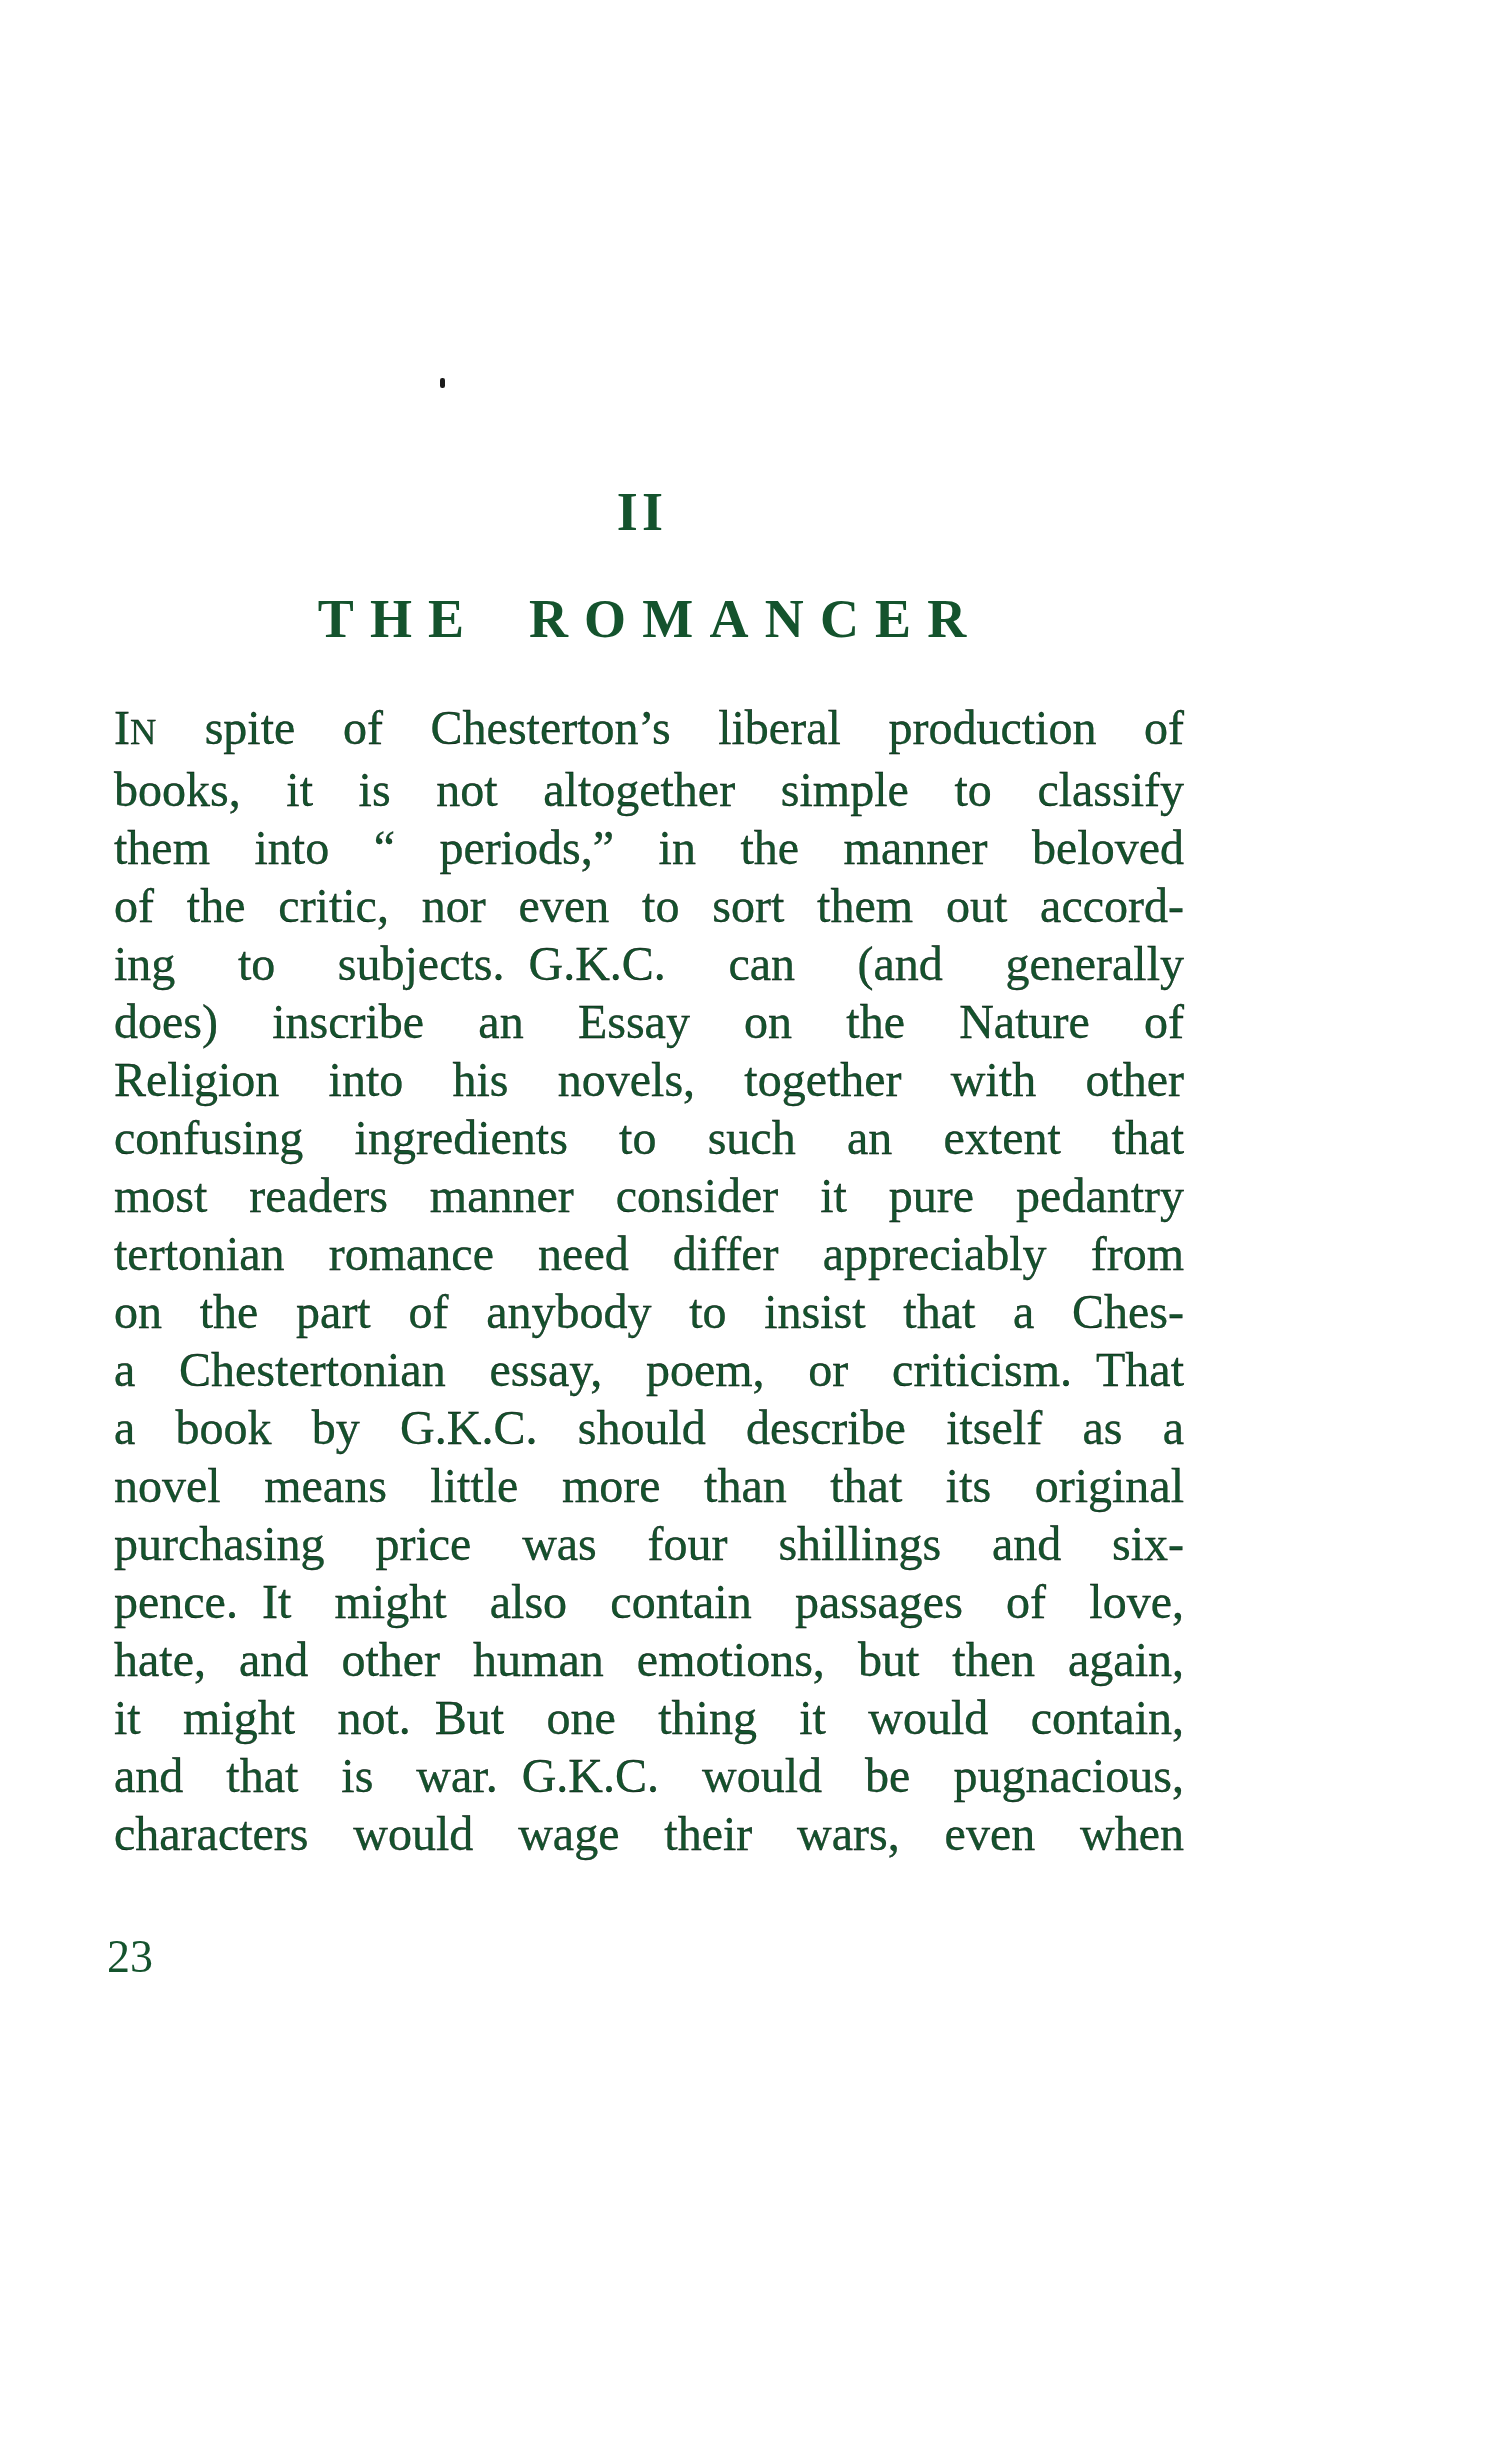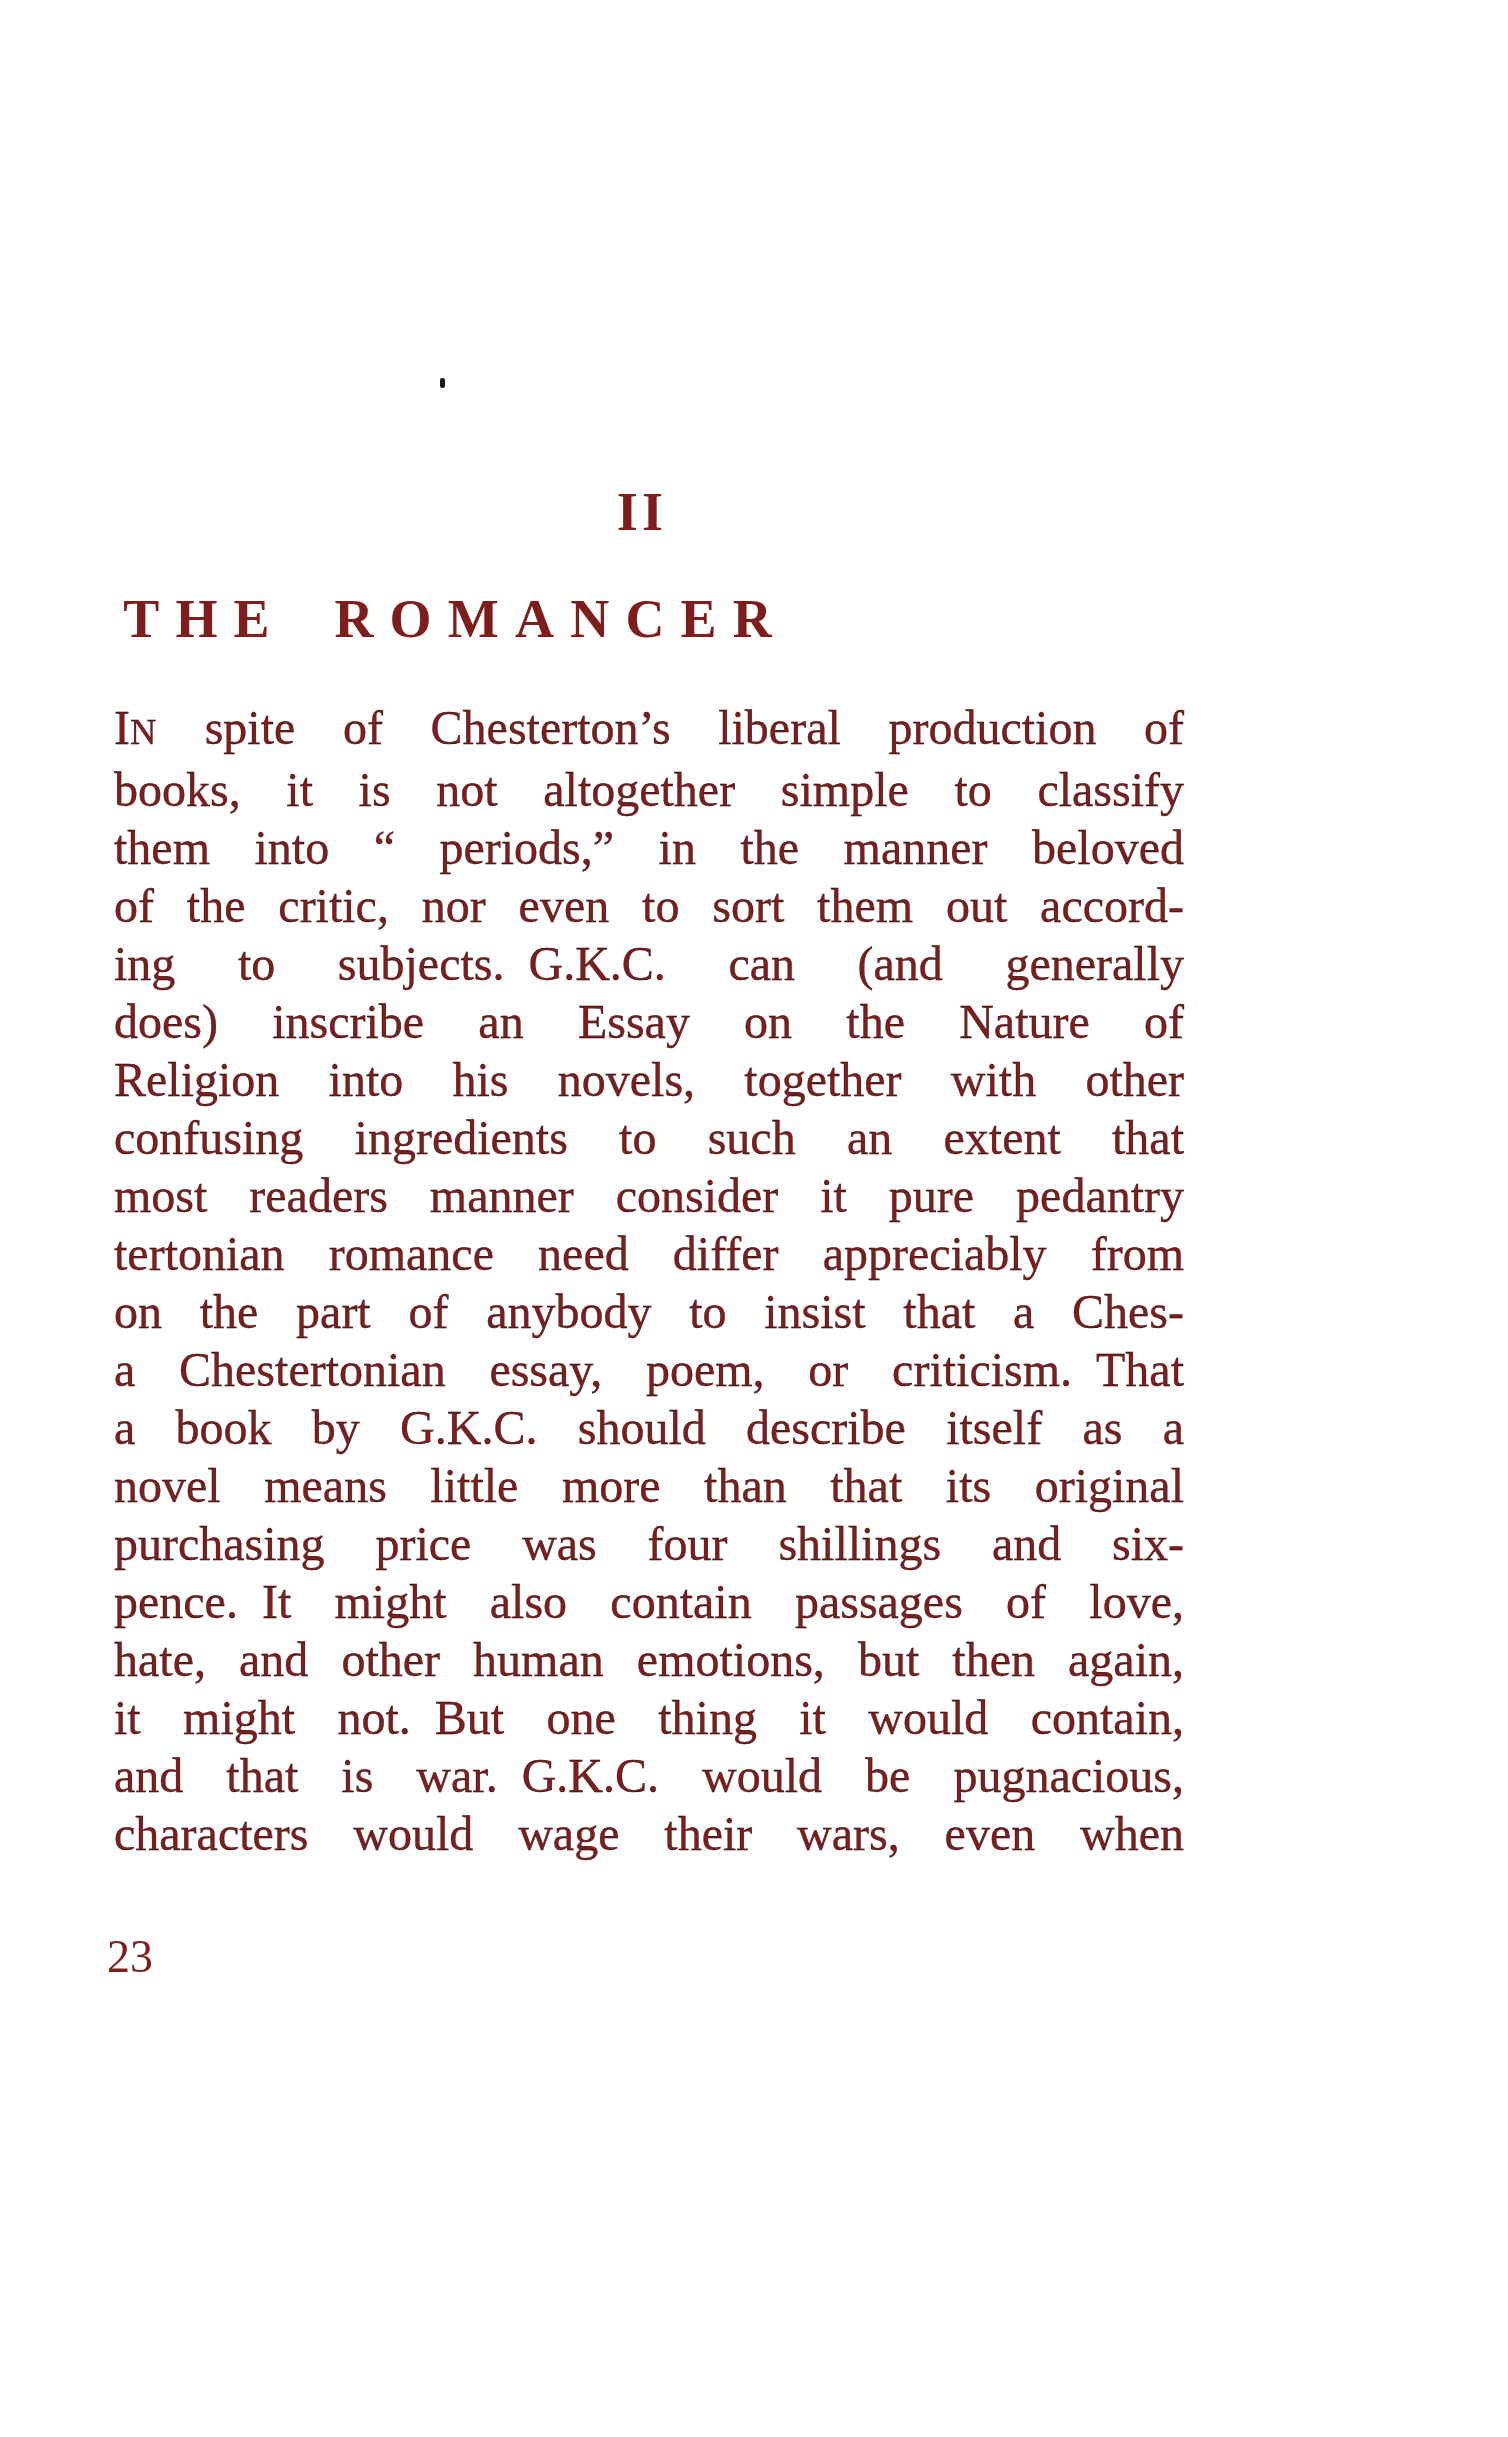--- a/index.html
+++ b/index.html
@@ -5,41 +5,41 @@
   html, body {
     margin: 0;
     padding: 0;
     background: #ffffff;
   }
   .page {
     position: relative;
     width: 1508px;
     height: 2438px;
     background: #ffffff;
-    color: #7f1d1d;
+    color: #14532d;
     font-family: "Liberation Serif", "DejaVu Serif", serif;
     overflow: hidden;
   }
   .chapter {
     position: absolute;
     left: 107px;
     top: 485px;
     width: 1070px;
     text-align: center;
     font-size: 54px;
     line-height: 54px;
     letter-spacing: 0.08em;
     font-weight: 700;
   }
   .title {
     position: absolute;
     left: 107px;
     top: 592px;
     width: 1070px;
-    text-align: left;
+    text-align: center;
     font-size: 54px;
     line-height: 54px;
     letter-spacing: 0.30em;
     word-spacing: 0.35em;
     font-weight: 700;
     text-indent: 0.30em; 
     white-space: nowrap;
   }
   .body-text {
     position: absolute;

